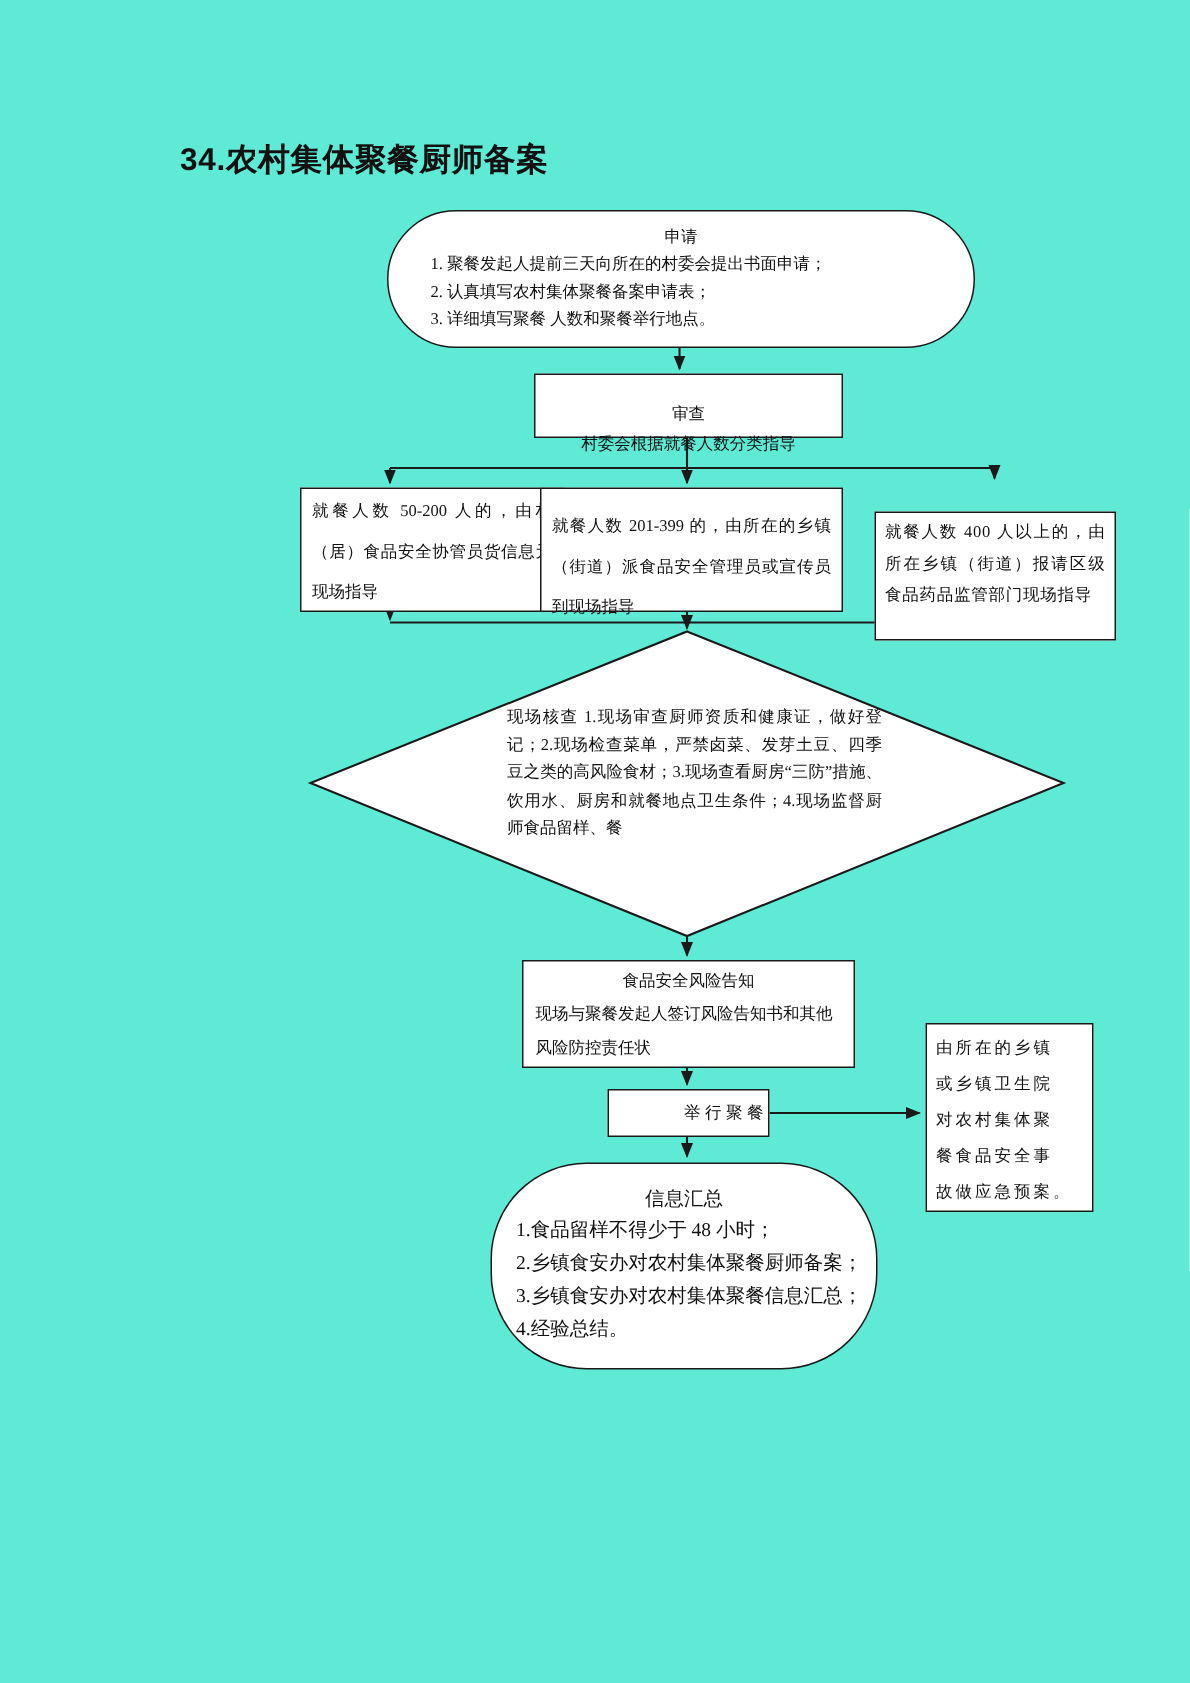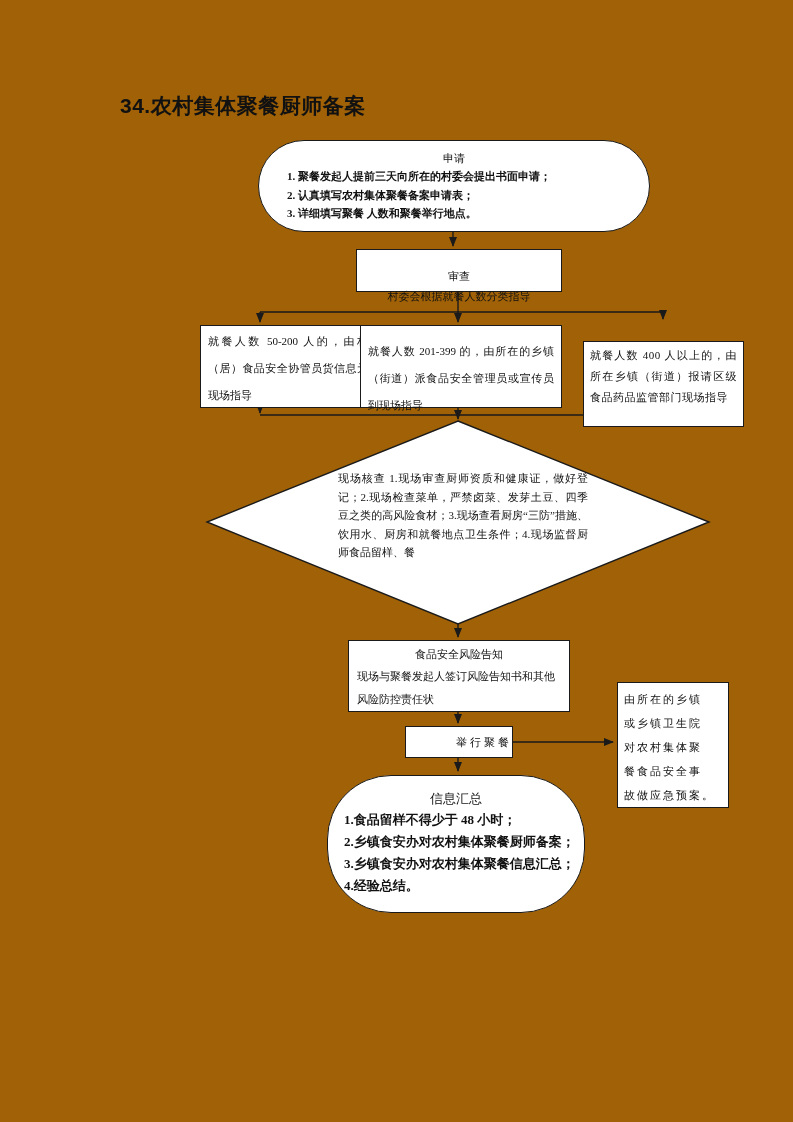--- a/index.html
+++ b/index.html
@@ -1,33 +1,33 @@
 <!DOCTYPE html>
 <html><head>
 <meta charset="utf-8">
 <style>
   html,body{margin:0;padding:0;background:#e8e8e8;}
   .page{
-    position:relative;width:793px;height:1122px;background:#a16207;
+    position:relative;width:793px;height:1122px;background:#5eead4;
     margin:0 auto;overflow:hidden;
     font-family:"Liberation Serif", serif;color:#111111;
   }
   .title{
     position:absolute;left:120px;top:92px;margin:0;
     font-family:"Liberation Sans", sans-serif;
     font-size:21px;font-weight:bold;letter-spacing:0.5px;color:#111;
   }
   svg.connectors{position:absolute;left:0;top:0;width:793px;height:1122px;pointer-events:none;}
   .node{
     position:absolute;box-sizing:border-box;background:#fff;
     border:1.5px solid #1a1a1a;font-size:11px;line-height:1.4;
   }
   .noborder{border:none;background:transparent;}
   .heading{text-align:center;}
-  .nowrap{white-space:nowrap;font-weight:bold;}
+  .nowrap{white-space:nowrap;}
 
   
   #apply{left:258px;top:140px;width:392px;height:92px;border-radius:48px;padding-top:8px;}
   #apply .heading{line-height:18px;}
   #apply .list{padding-left:28px;}
   #apply .list div{line-height:18.5px;}
 
   
   #review{left:356px;top:249px;width:206px;height:43px;padding-top:16px;}
   #review div{line-height:20px;text-align:center;}

